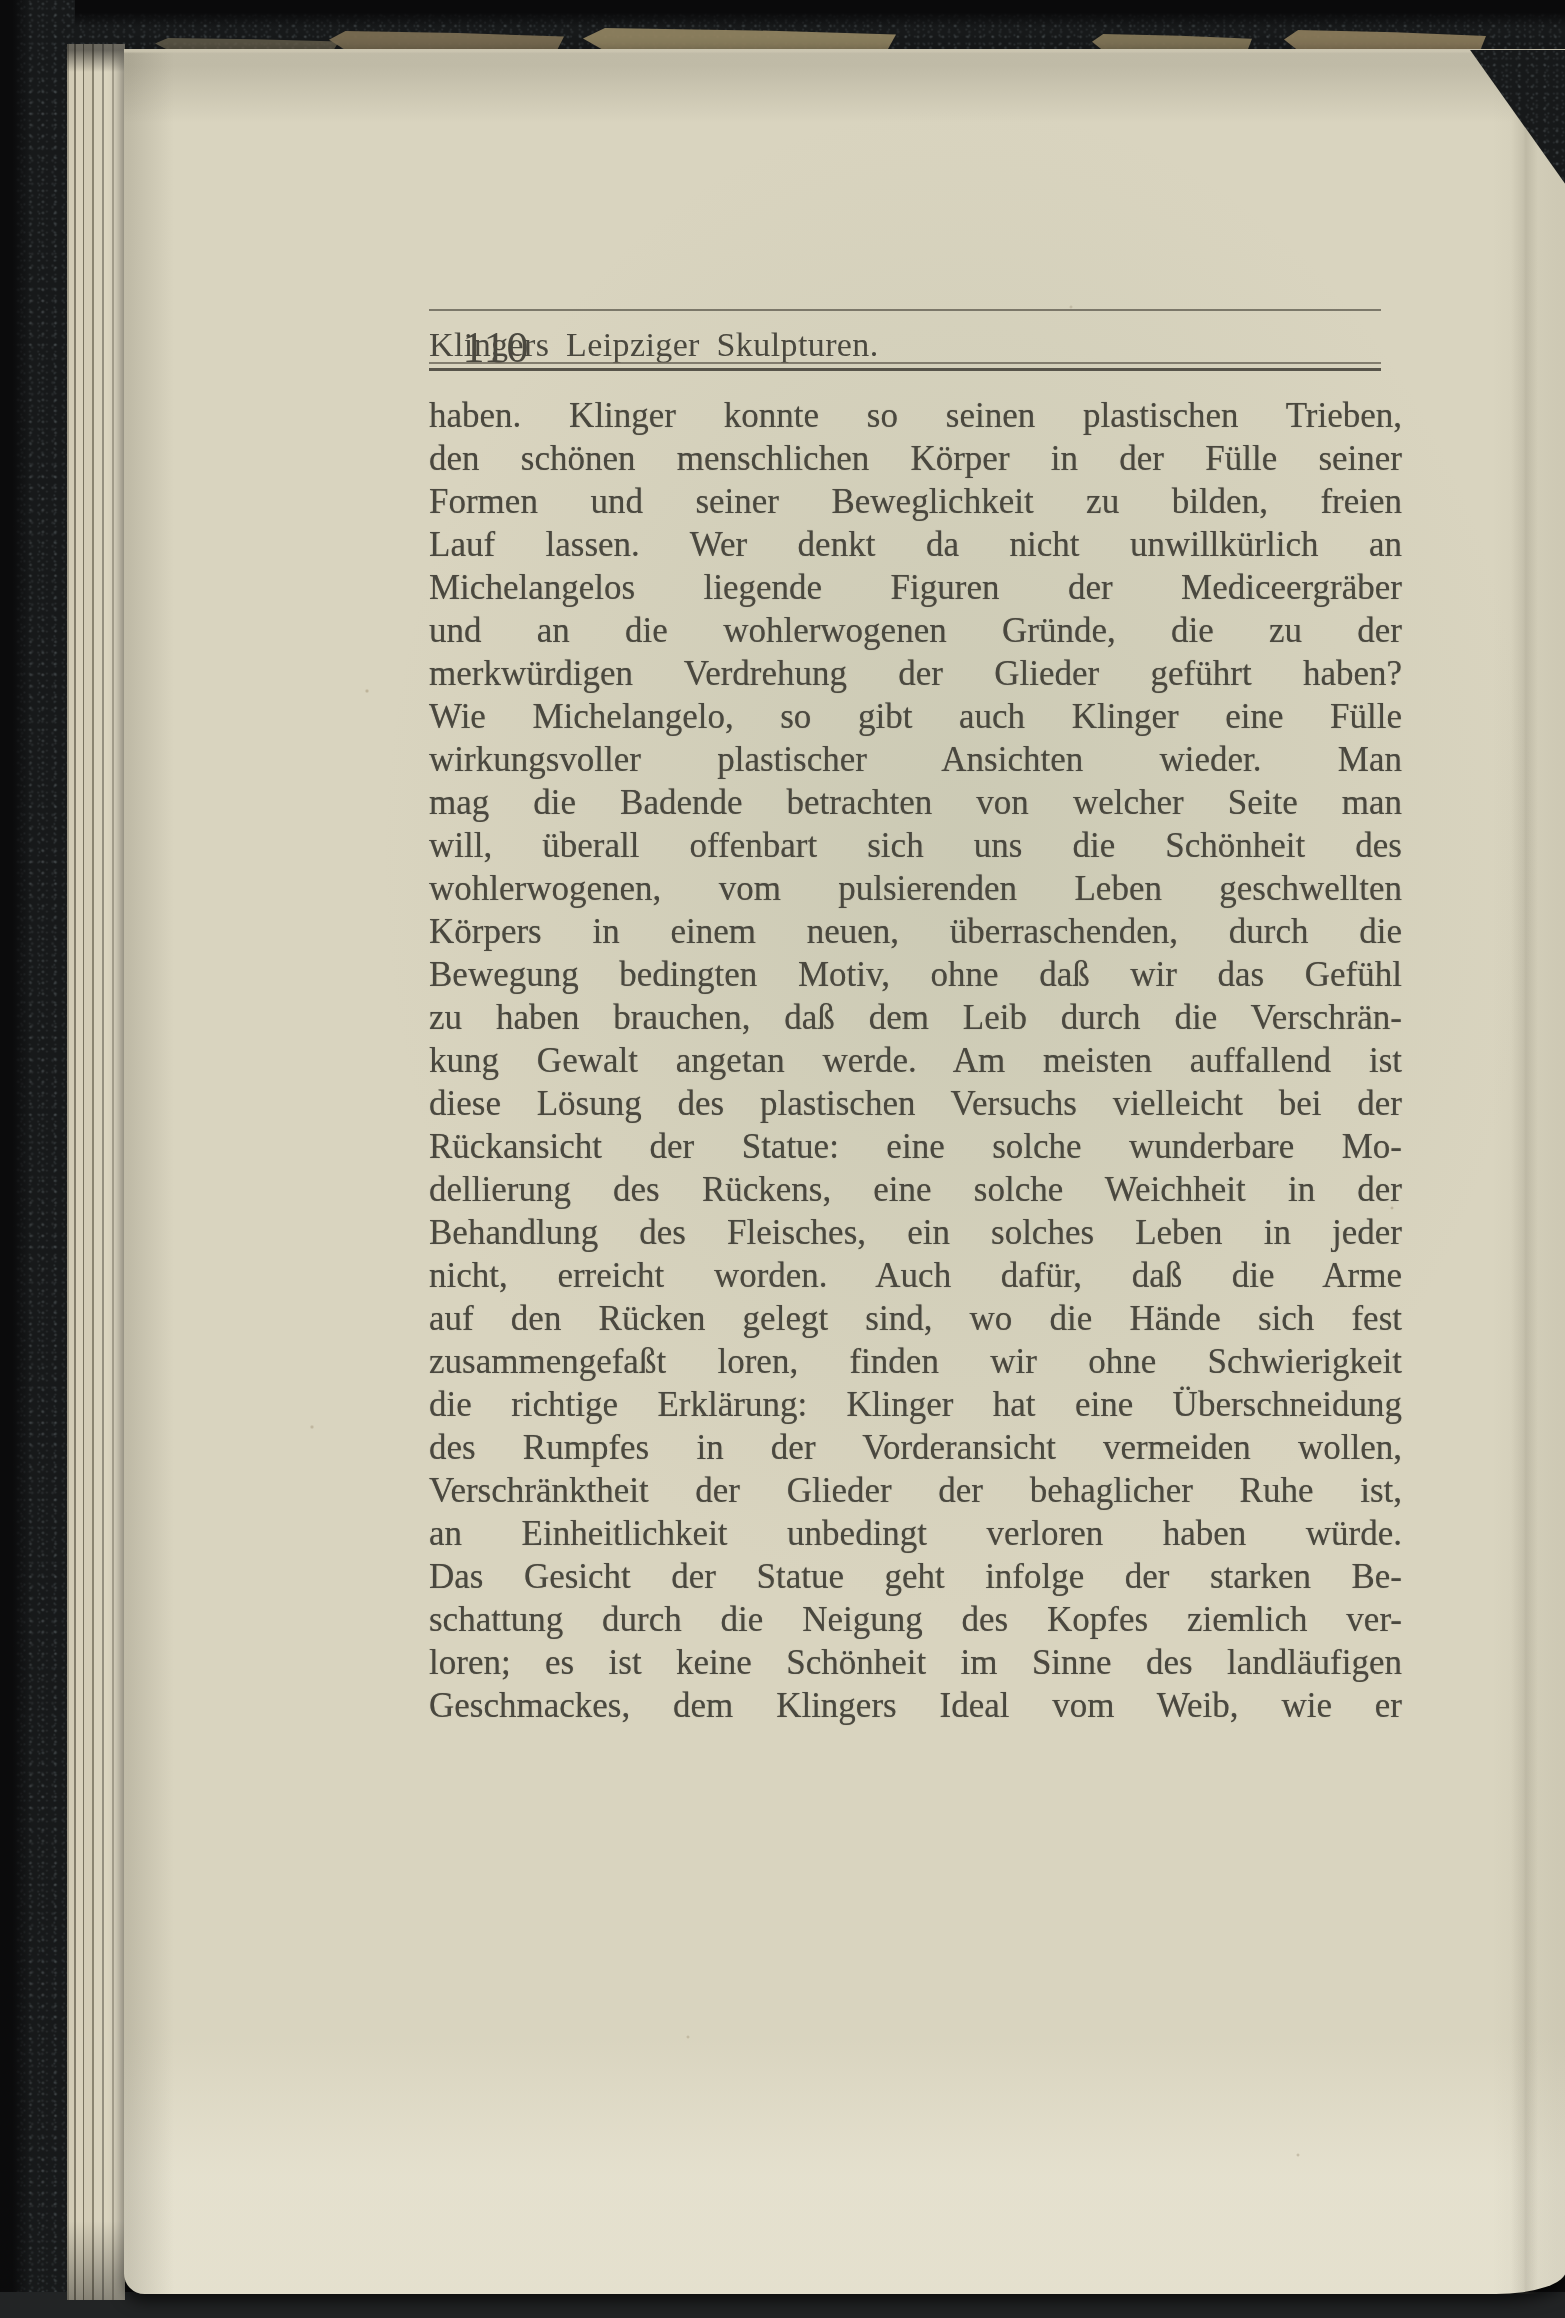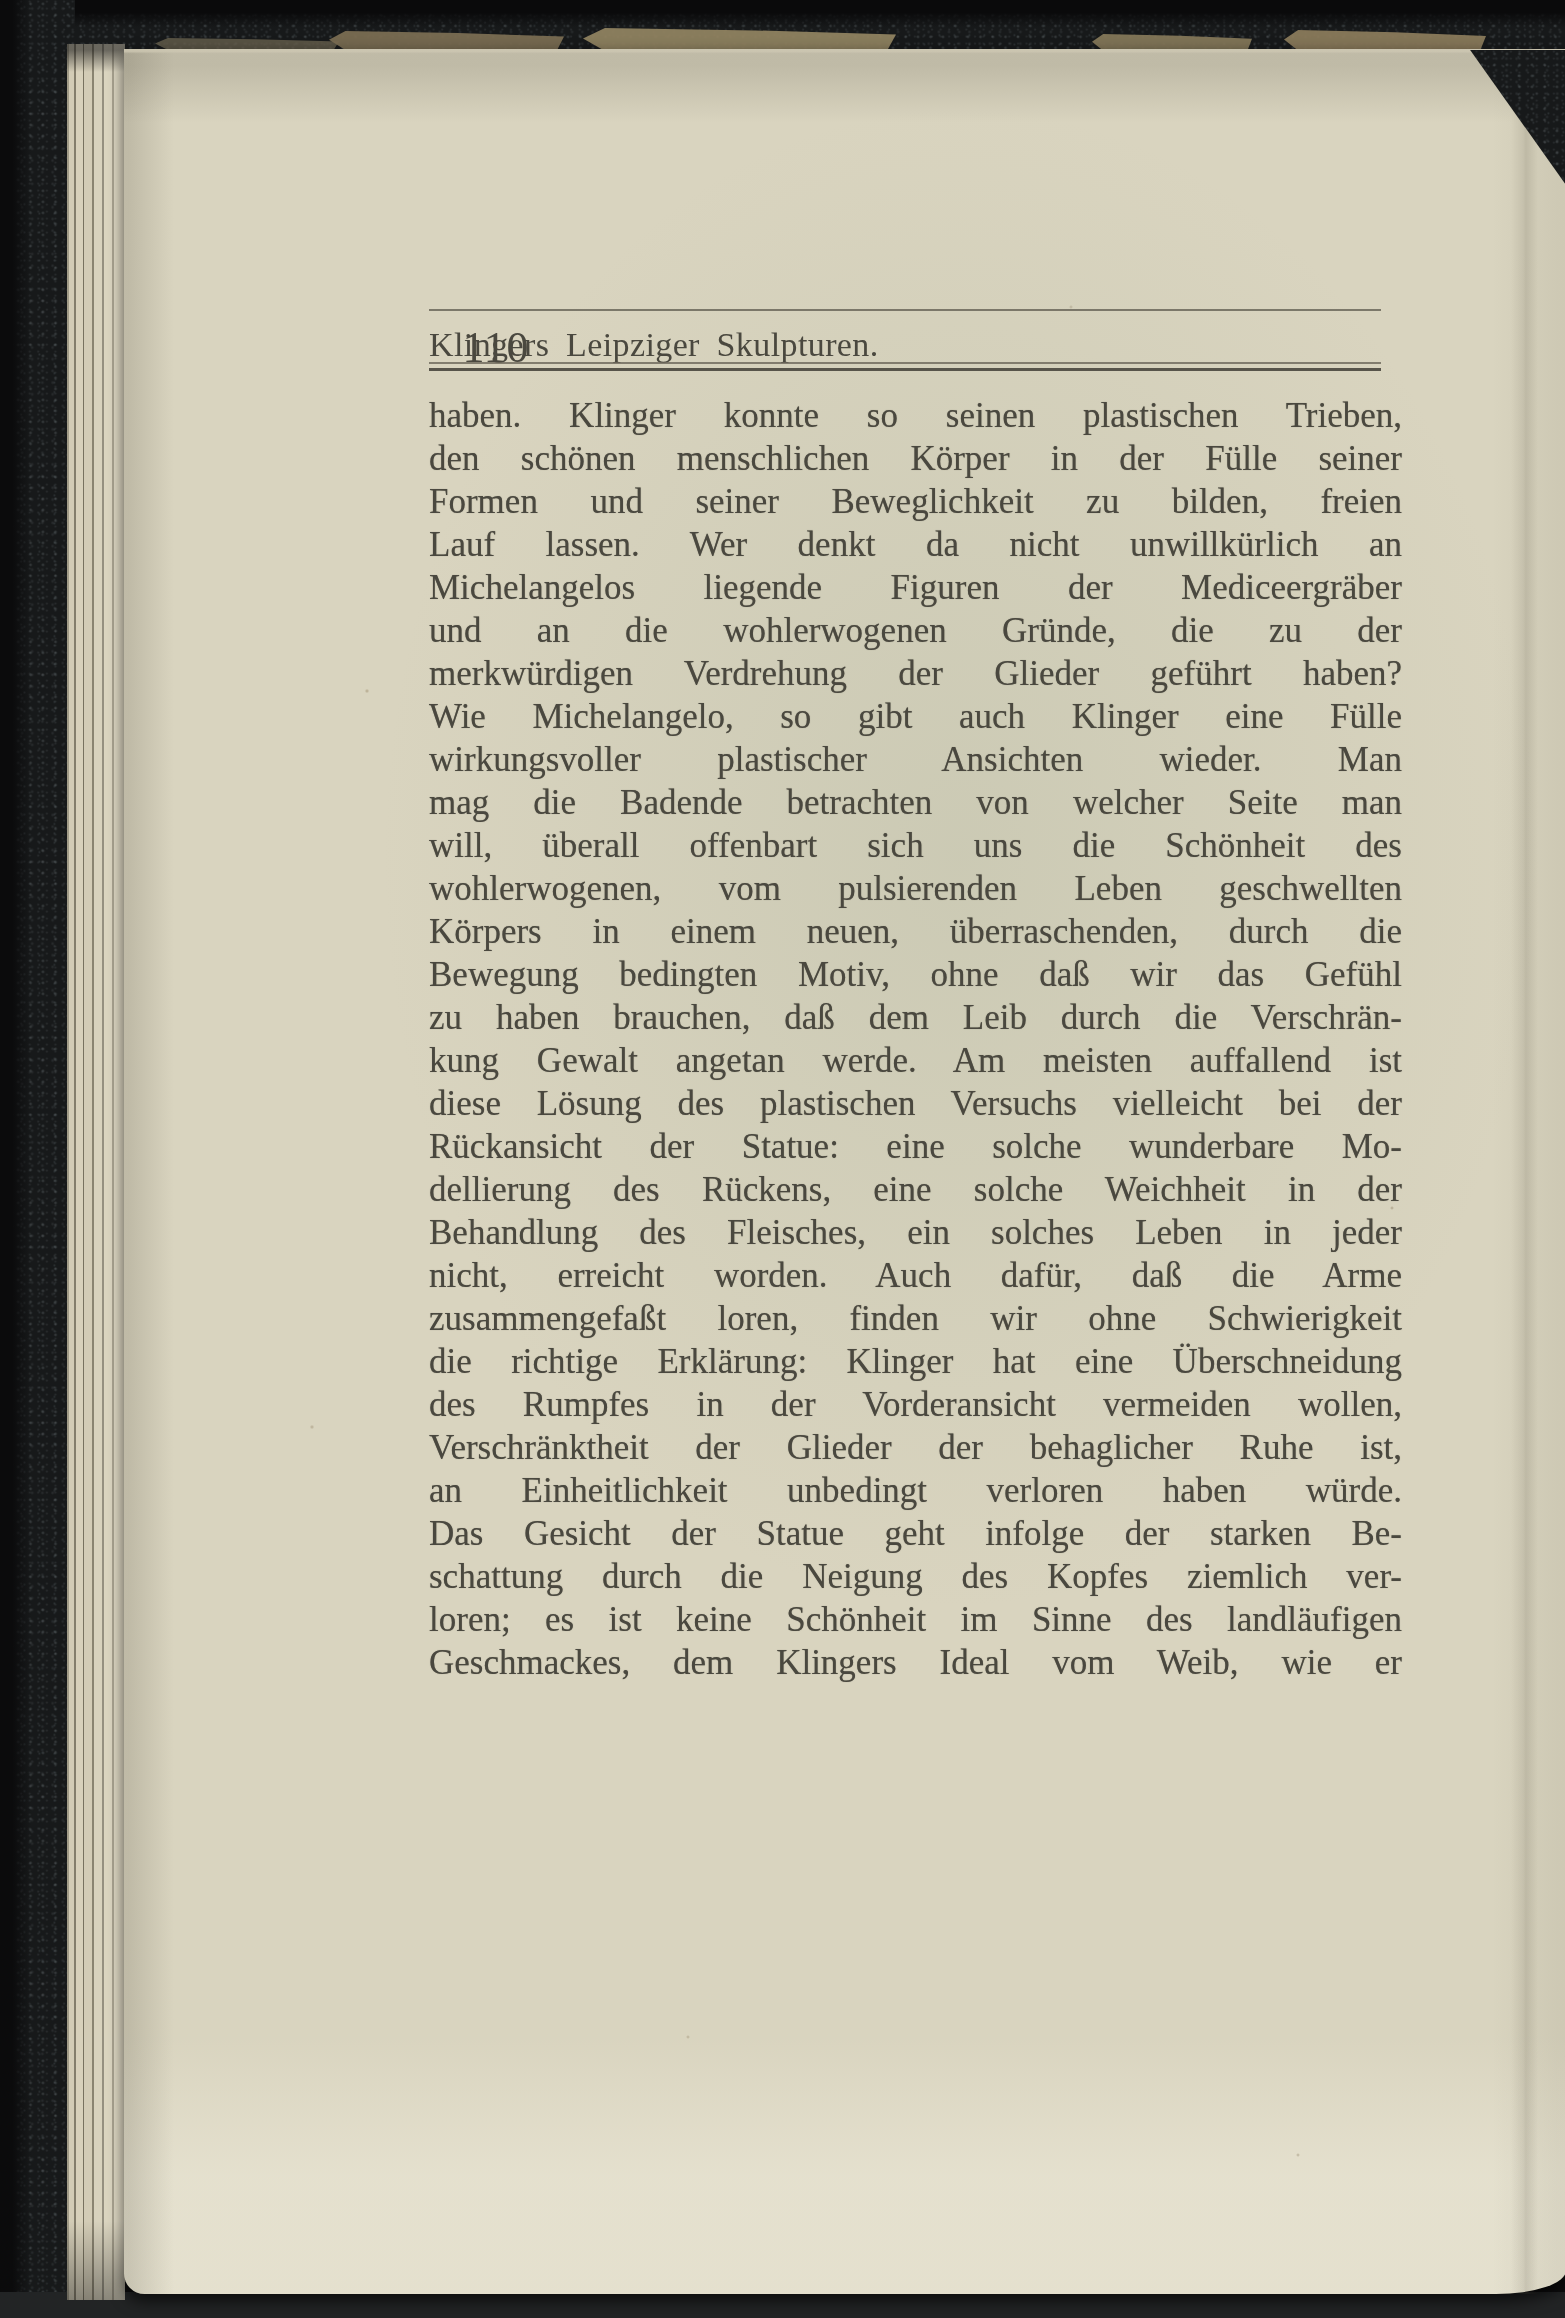--- a/index.html
+++ b/index.html
@@ -141,20 +141,21 @@
       <div class="line">wohlerwogenen, vom pulsierenden Leben geschwellten</div>
       <div class="line">Körpers in einem neuen, überraschenden, durch die</div>
       <div class="line">Bewegung bedingten Motiv, ohne daß wir das Gefühl</div>
       <div class="line">zu haben brauchen, daß dem Leib durch die Verschrän-</div>
       <div class="line">kung Gewalt angetan werde. Am meisten auffallend ist</div>
       <div class="line">diese Lösung des plastischen Versuchs vielleicht bei der</div>
       <div class="line">Rückansicht der Statue: eine solche wunderbare Mo-</div>
       <div class="line">dellierung des Rückens, eine solche Weichheit in der</div>
       <div class="line">Behandlung des Fleisches, ein solches Leben in jeder</div>
       <div class="line">nicht, erreicht worden. Auch dafür, daß die Arme</div>
+      <div class="line">auf den Rücken gelegt sind, wo die Hände sich fest</div>
       <div class="line">zusammengefaßt loren, finden wir ohne Schwierigkeit</div>
       <div class="line">die richtige Erklärung: Klinger hat eine Überschneidung</div>
       <div class="line">des Rumpfes in der Vorderansicht vermeiden wollen,</div>
       <div class="line">Verschränktheit der Glieder der behaglicher Ruhe ist,</div>
       <div class="line">an Einheitlichkeit unbedingt verloren haben würde.</div>
       <div class="line">Das Gesicht der Statue geht infolge der starken Be-</div>
       <div class="line">schattung durch die Neigung des Kopfes ziemlich ver-</div>
       <div class="line">loren; es ist keine Schönheit im Sinne des landläufigen</div>
       <div class="line">Geschmackes, dem Klingers Ideal vom Weib, wie er</div>
     </div>

